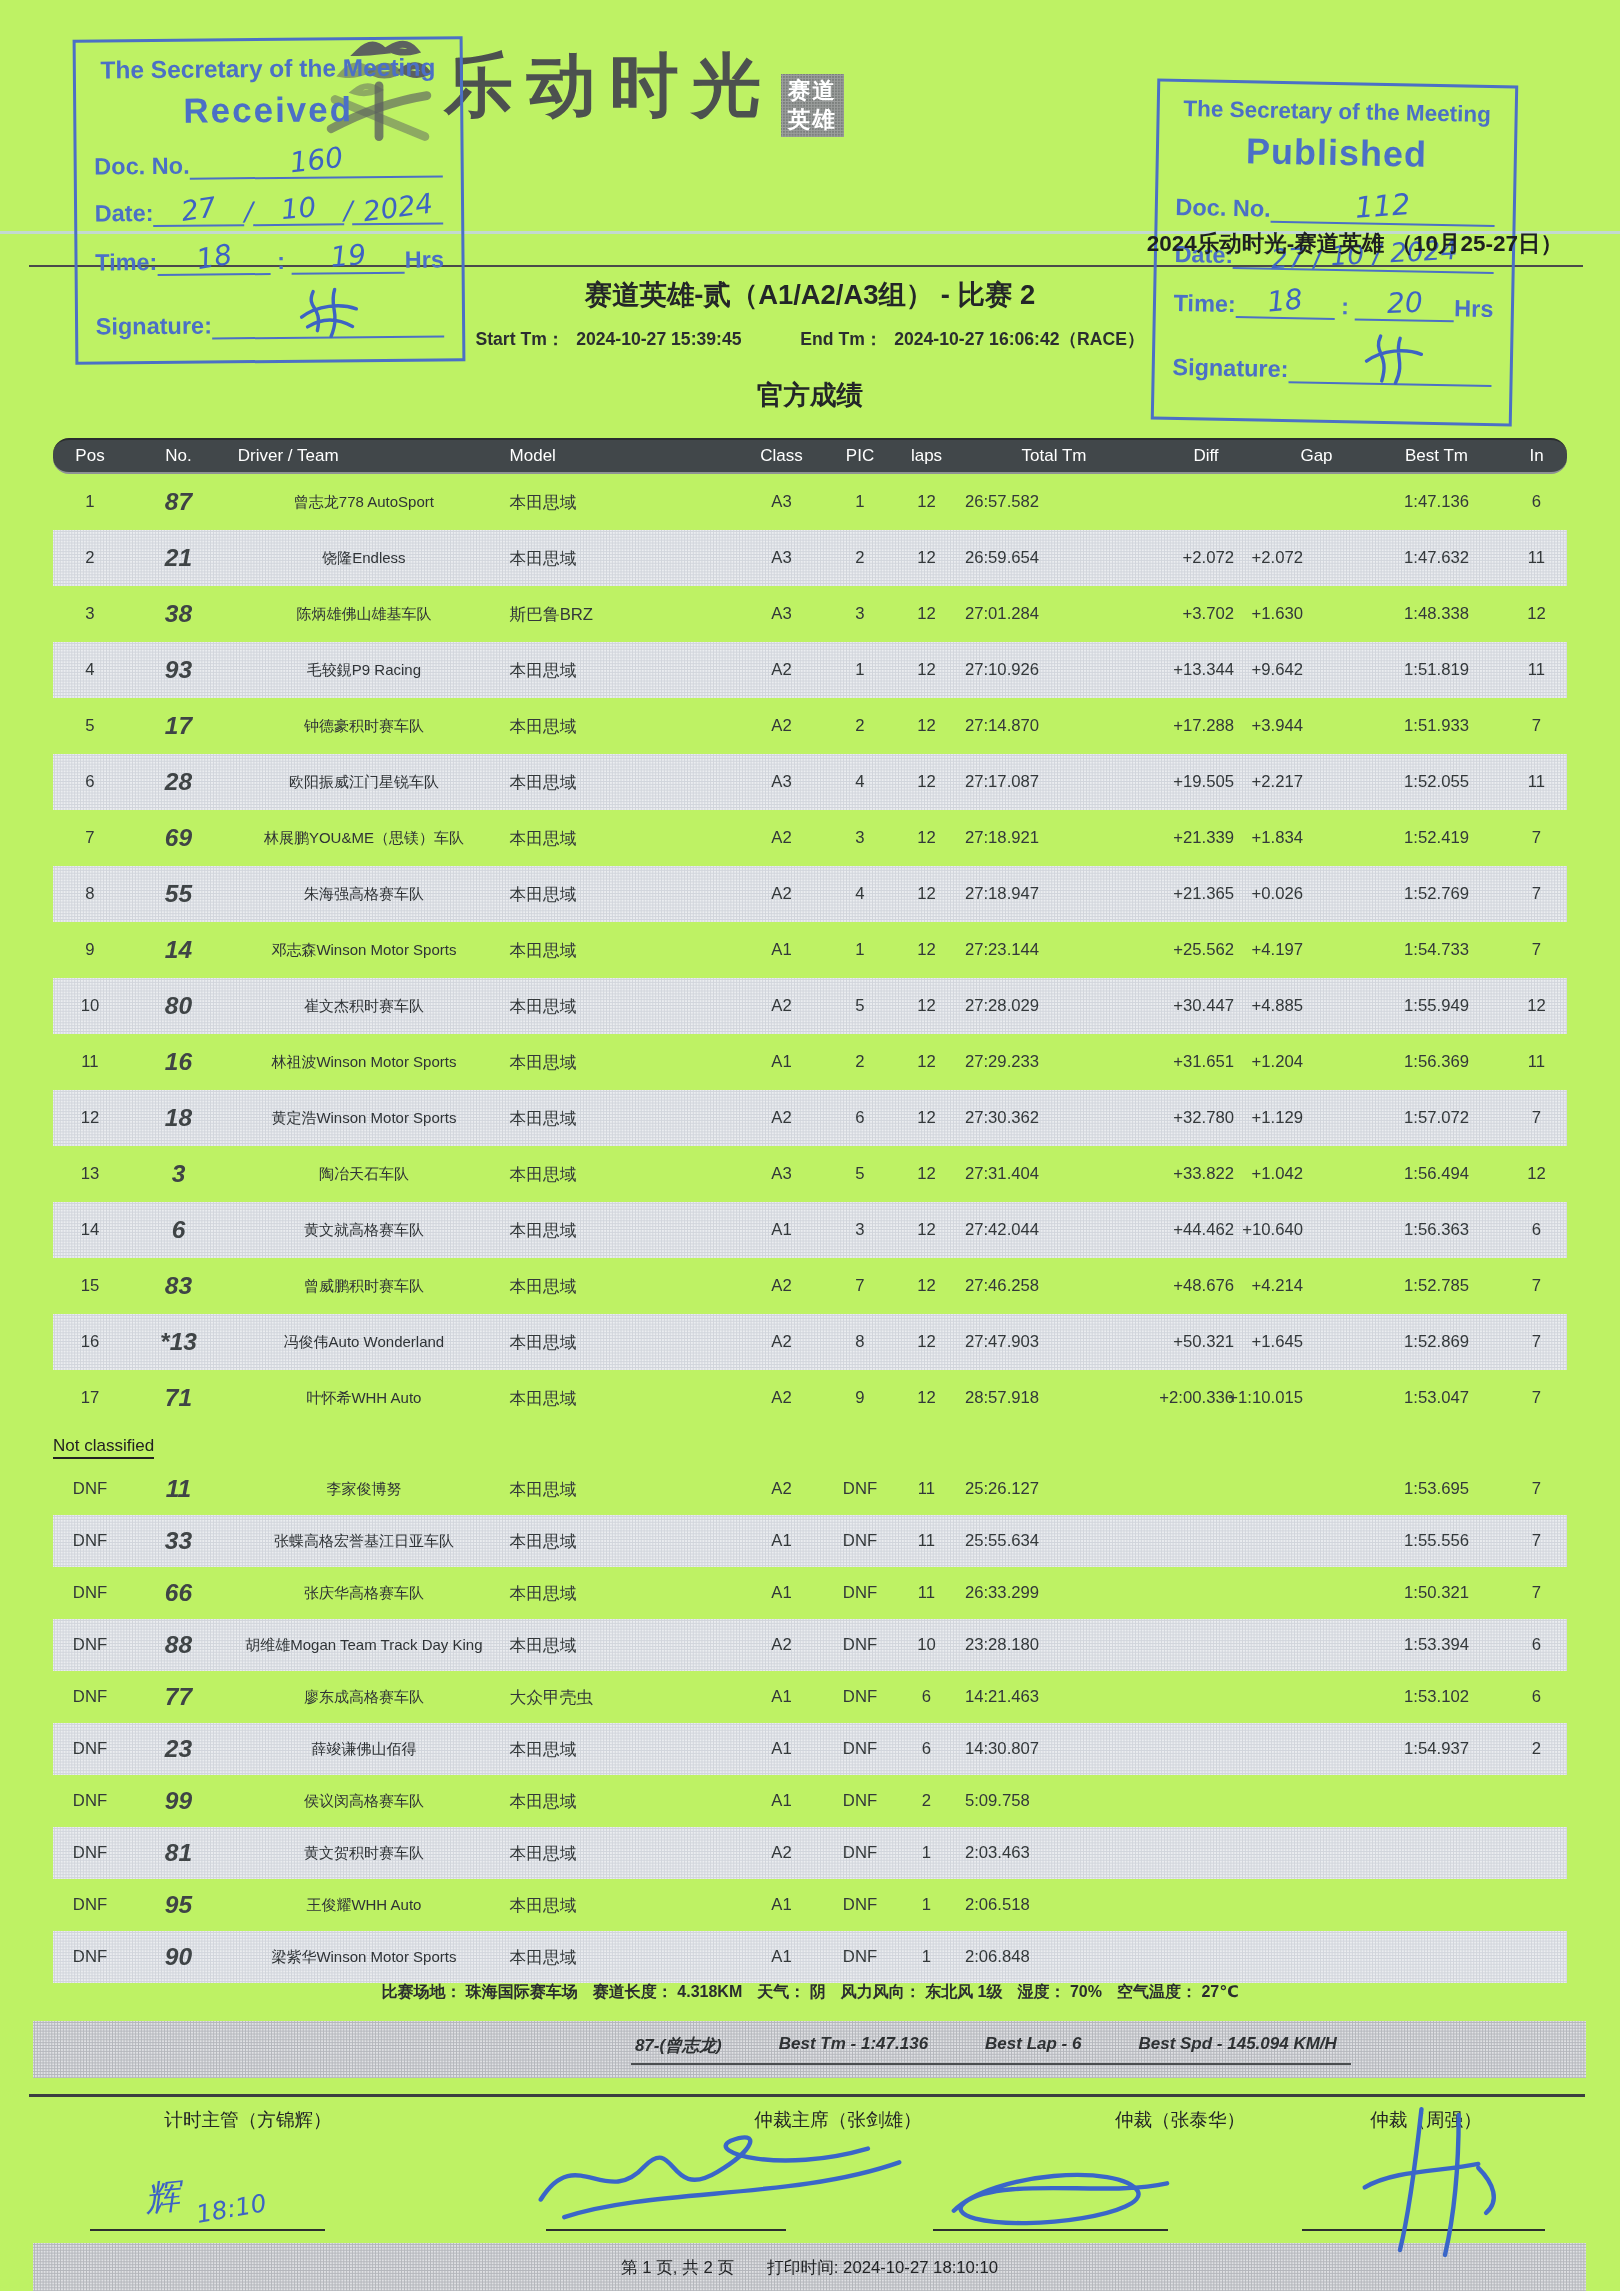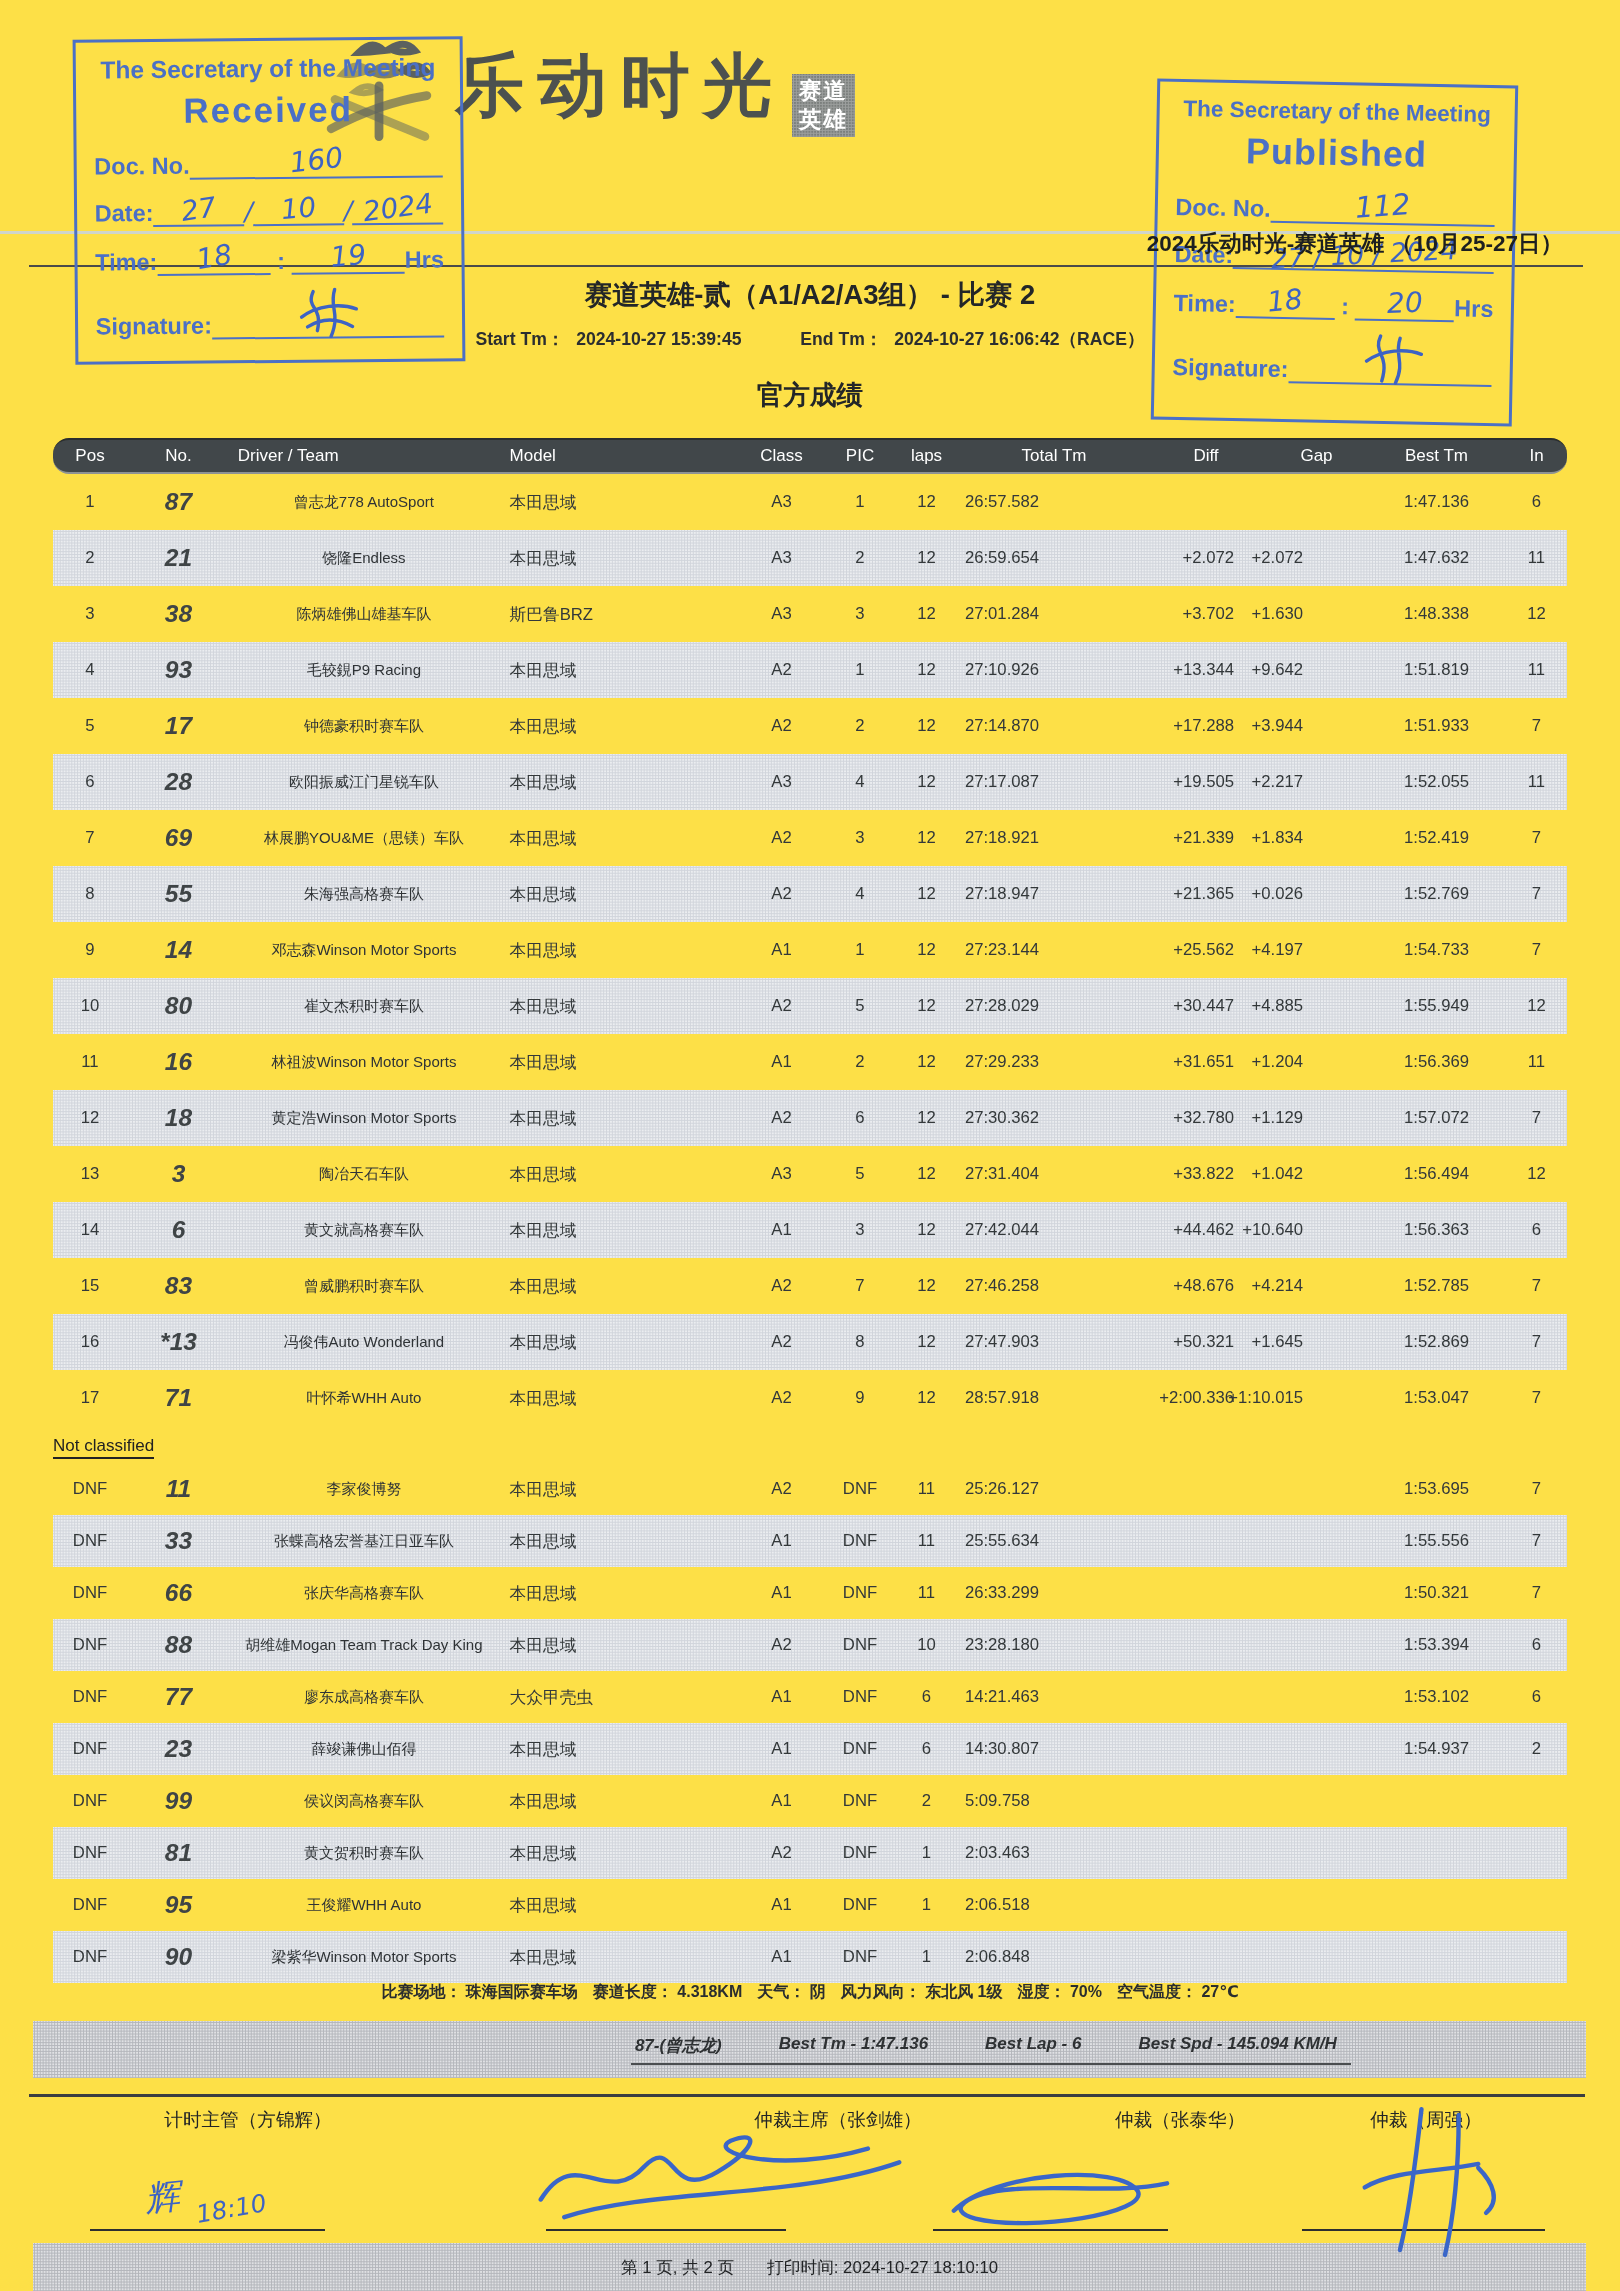--- a/index.html
+++ b/index.html
@@ -1,17 +1,17 @@
 <!DOCTYPE html>
 <html><head>
 <meta charset="utf-8">
 <style>
   * { margin:0; padding:0; box-sizing:border-box; }
   body { background:#9a9a9a; font-family:"Liberation Sans","DejaVu Sans",sans-serif; }
-  .page { position:relative; width:1620px; height:2292px; background:#fde047; overflow:hidden; margin:0 auto; }
+  .page { position:relative; width:1620px; height:2292px; background:#bef264; overflow:hidden; margin:0 auto; }
 
   
   .scanline-blue { position:absolute; left:0; top:231px; width:1620px; height:2.9px; background:#c3d2ec; opacity:.8; }
   .scanline-dark { position:absolute; left:29px; top:265px; width:1554px; height:2px; background:#4a4a4a; }
 
   
   .stamp { position:absolute; border:3.9px solid #4b70c6; color:#4b70c6; padding:13.7px 17.6px 15.7px 17.6px; background:rgba(255,255,255,0); z-index:5; }
   .stamp .s-org { font-weight:bold; text-align:center; white-space:nowrap; }
   .stamp .s-status { font-weight:bold; text-align:center; margin-top:7.8px; }
   .stamp .f-row { display:flex; align-items:flex-end; font-weight:bold; margin-top:13.7px; }
@@ -23,21 +23,21 @@
   .stamp-received .s-org { font-size:24.5px; }
   .stamp-received .s-status { font-size:35px; letter-spacing:2px; }
   .stamp-received .f-row { font-size:23.5px; }
   .stamp-published { left:1154px; top:82px; width:361px; height:341px; transform:rotate(1.1deg); }
   .stamp-published .s-org { font-size:22.5px; }
   .stamp-published .s-status { font-size:36px; letter-spacing:1px; }
   .stamp-published .f-row { font-size:23.5px; }
 
   
   .logo { position:absolute; left:321px; top:35px; display:flex; align-items:flex-start; z-index:3; }
-  .logo-text { font-size:69px; font-weight:bold; color:#4c514f; letter-spacing:13.7px; line-height:1.5; margin-left:18px; font-family:"Liberation Serif","DejaVu Serif",serif; }
+  .logo-text { font-size:69px; font-weight:bold; color:#4c514f; letter-spacing:13.7px; line-height:1.5; margin-left:7px; font-family:"Liberation Serif","DejaVu Serif",serif; }
   .badge { margin-left:5.9px; margin-top:39px; width:63px; height:63px; background:#7b7f7d;
            background-image:radial-gradient(rgba(255,255,255,.25) 1px, transparent 1.2px); background-size:2.9px 2.9px;
            color:#fff; font-weight:bold; font-size:22.5px; line-height:1.25; text-align:center; display:flex; flex-direction:column; justify-content:center; letter-spacing:2px; }
   .event-line { position:absolute; top:228px; right:57px; font-size:22.5px; font-weight:bold; color:#1d1f20; z-index:7; white-space:nowrap; }
   .race-title { position:absolute; left:0; top:277px; width:1620px; text-align:center; font-size:27.4px; font-weight:bold; color:#232628; }
   .times-line { position:absolute; left:0; top:327px; width:1620px; text-align:center; font-size:17.6px; font-weight:600; color:#2b2e30; }
   .times-line span { margin:0 5.9px; }
   .section-title { position:absolute; left:0; top:377px; width:1620px; text-align:center; font-size:26.5px; font-weight:bold; color:#232628; }
 
   

